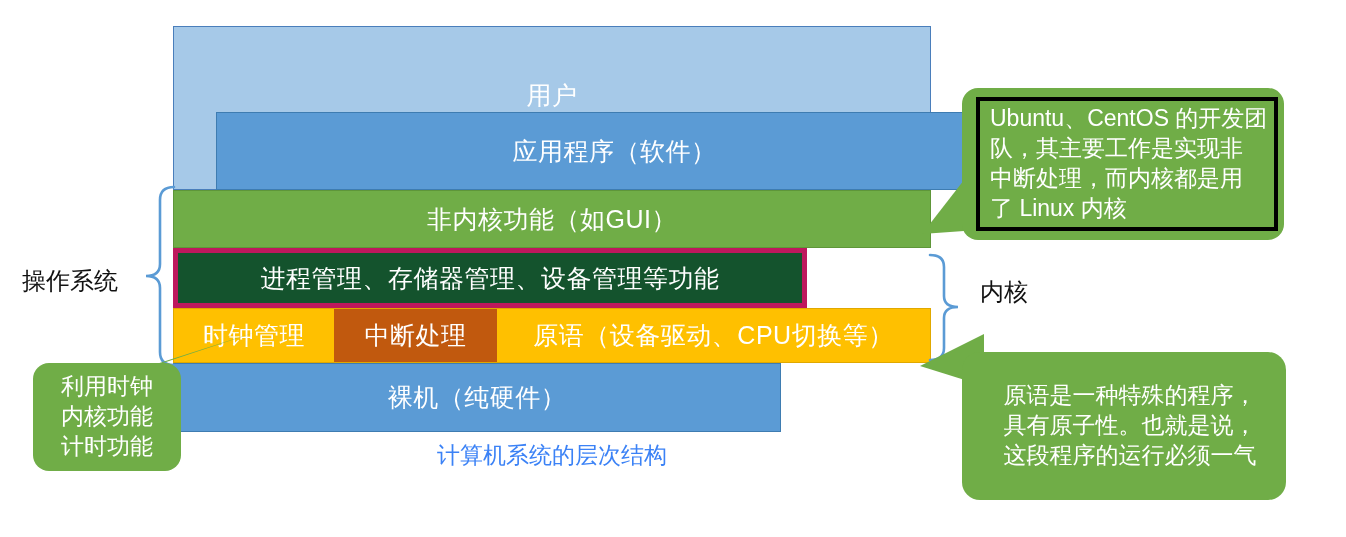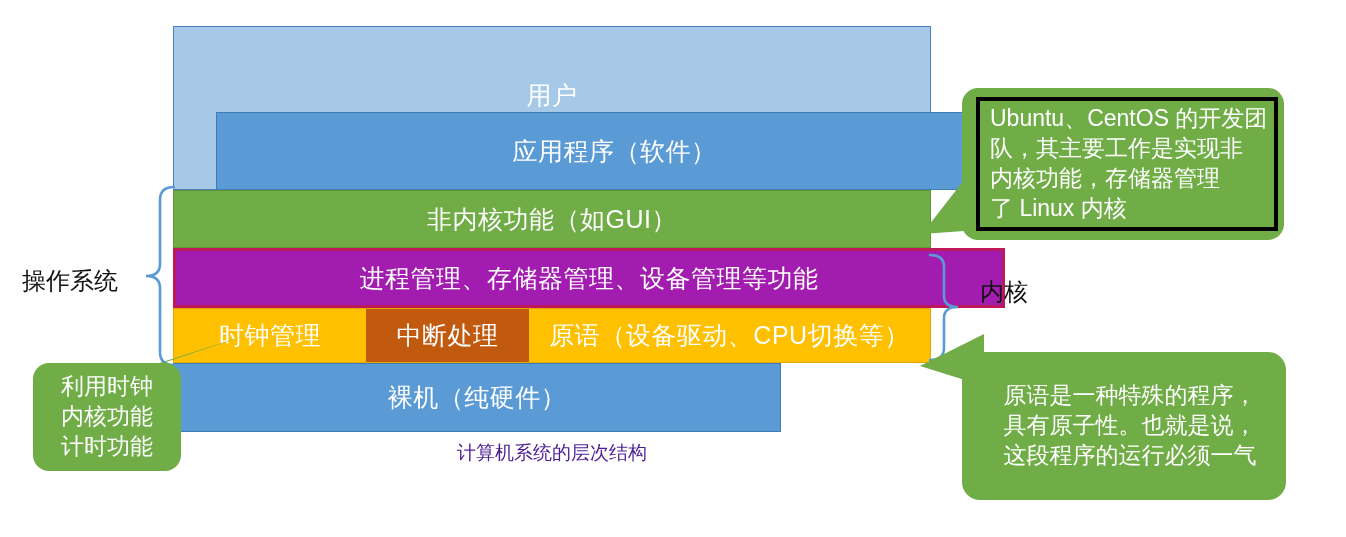--- a/index.html
+++ b/index.html
@@ -32,48 +32,48 @@
   }
   .band-app{
     left:216px;top:112px;width:797px;height:78px;
     background:#5B9BD5;border:1px solid #3E7CB1;
   }
   .band-green{
     left:173px;top:190px;width:758px;height:58px;
     background:#70AD47;border:1px solid #5E9639;
   }
   .band-orange{
-    left:173px;top:248px;width:832px;height:60px;
-    background:#a21caf;border:3px solid #be185d;
+    left:173px;top:248px;width:634px;height:60px;
+    background:#14532d;border:5px solid #be185d;
   }
   .band-yellow{
     left:173px;top:308px;width:758px;height:55px;
     background:#FFC000;border:1px solid #E0A800;
     justify-content:flex-start;padding:0;
   }
   .band-hw{
     left:173px;top:363px;width:608px;height:69px;
     background:#5B9BD5;border:1px solid #3E7CB1;
   }
 
   
   .cell{
     height:100%;
     display:flex;align-items:center;justify-content:center;
     box-sizing:border-box;
     color:#ffffff;font-size:25px;white-space:nowrap;
   }
-  .cell-clock{width:192px;background:#FFC000;}
+  .cell-clock{width:160px;background:#FFC000;}
   .cell-intr{width:163px;background:#C1590E;}
   .cell-prim{flex:1;background:#FFC000;}
 
   
   .caption{
     position:absolute;left:173px;top:440px;width:758px;
-    text-align:center;font-size:19px;color:#4c1d95;
+    text-align:center;font-size:23px;color:#3b82f6;
   }
 
   
   .side-label{
     position:absolute;font-size:24px;color:#111111;white-space:nowrap;
   }
   .label-os{left:22px;top:265px;}
   .label-kernel{left:980px;top:276px;}
 
   
@@ -166,21 +166,21 @@
   <div class="side-label label-kernel">内核</div>
 
   <svg class="tail" style="left:920px;top:160px;" width="60" height="78">
     <path d="M58 2 L58 70 L2 74 Z" fill="#70AD47"></path>
   </svg>
   <div class="callout callout-linux">
     <div class="inner">
       <div>
         <span class="callout-text">Ubuntu、CentOS 的开发团</span>
         <span class="callout-text">队，其主要工作是实现非</span>
-        <span class="callout-text">内核功能，存储器管理</span>
+        <span class="callout-text">中断处理，而内核都是用</span>
         <span class="callout-text">了 Linux 内核</span>
       </div>
     </div>
   </div>
 
   <svg class="tail" style="left:918px;top:330px;" width="68" height="60">
     <path d="M66 4 L66 56 L2 36 Z" fill="#70AD47"></path>
   </svg>
   <div class="callout callout-primitive">
     <div>

